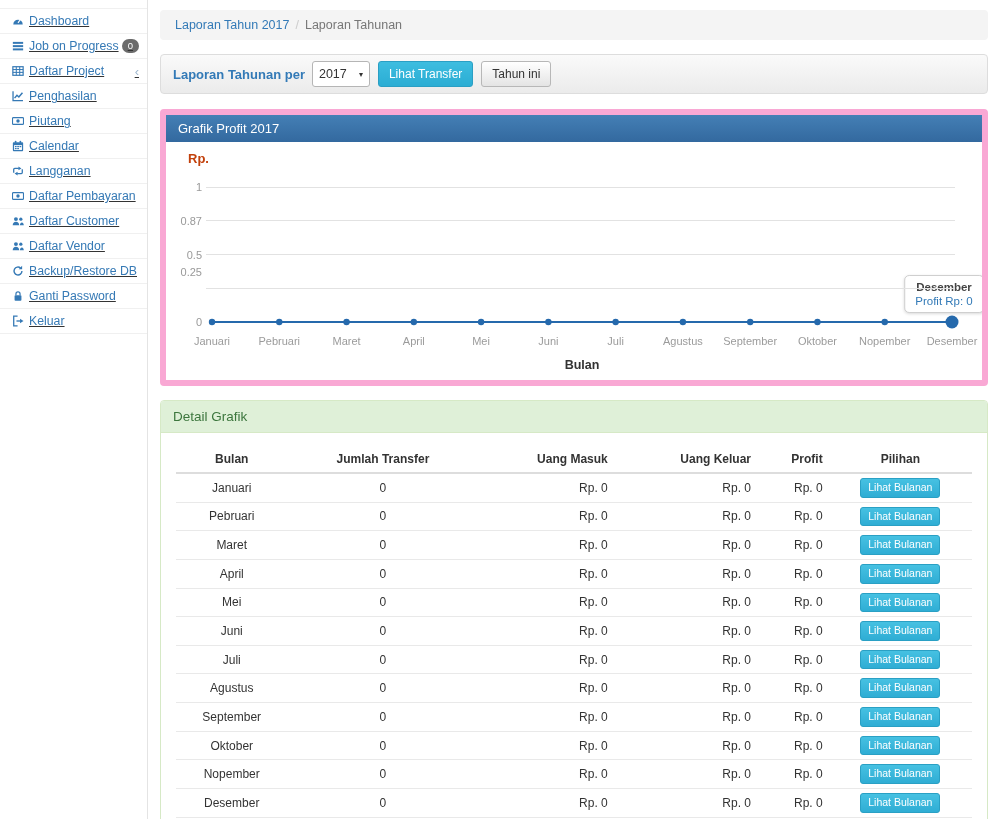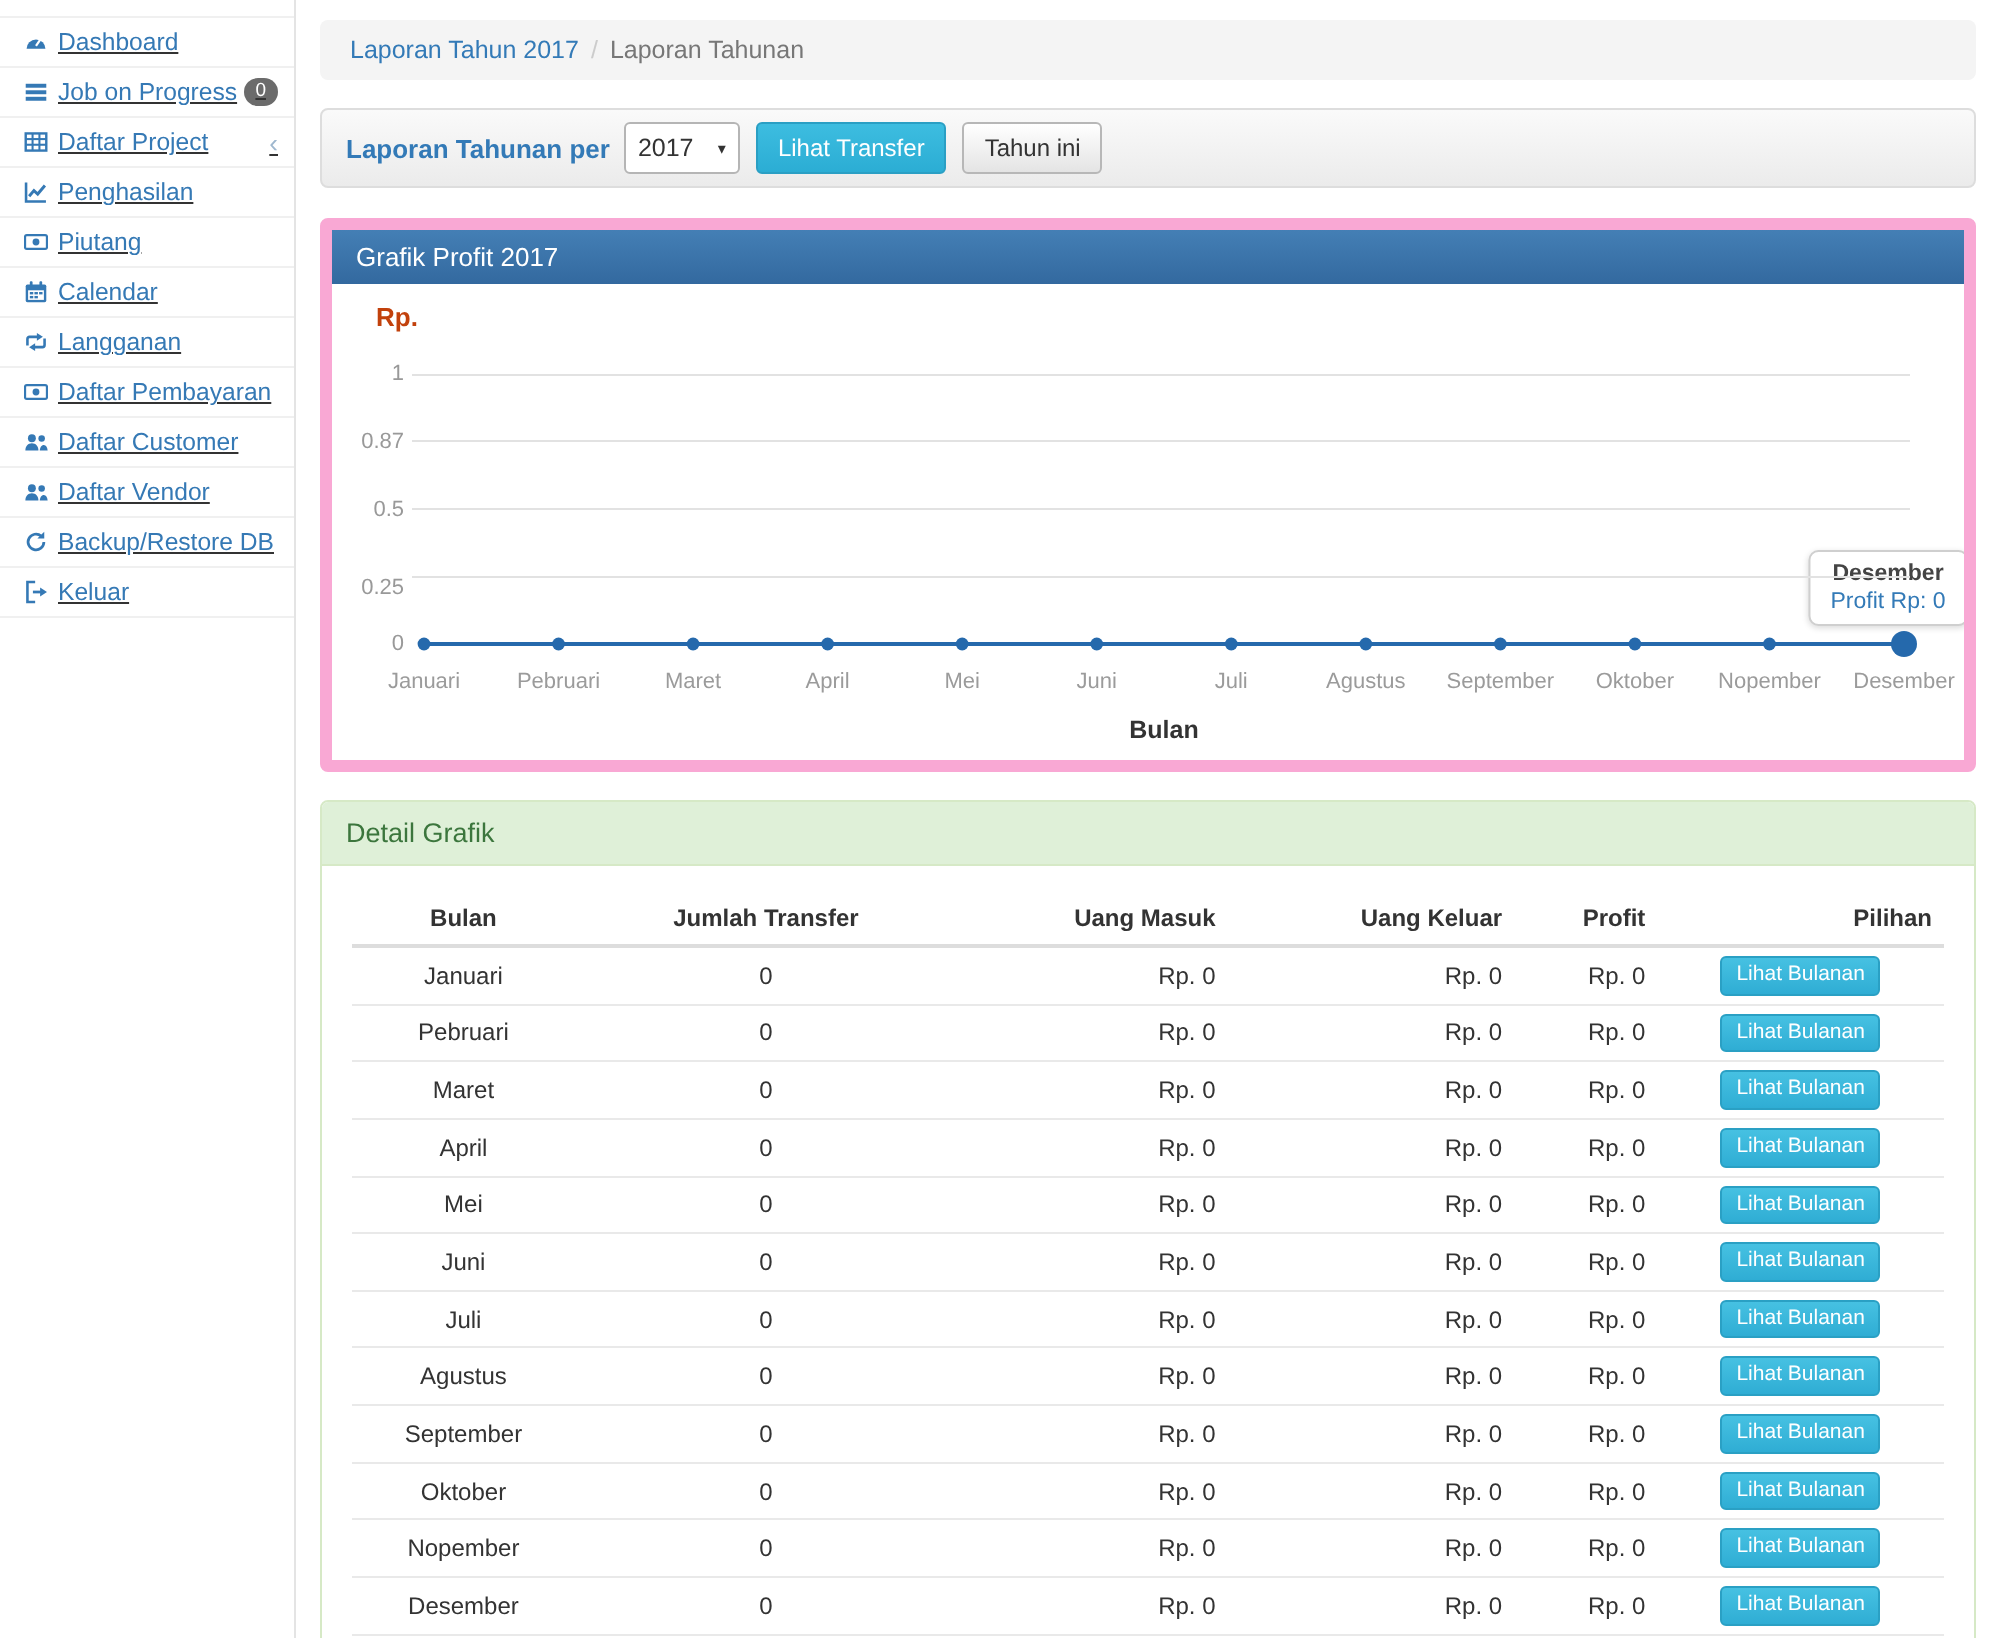--- a/index.html
+++ b/index.html
@@ -195,20 +195,29 @@
             <span class="nav-icon">
               <svg viewBox="0 0 14 14">
                 <path d="M11.6 7A4.6 4.6 0 1 1 10 3.5" fill="none" stroke="currentColor" stroke-width="1.6"></path>
                 <polygon points="13,1.4 13,5.4 9,5.4" fill="currentColor" transform="translate(-1.2,-0.4)"></polygon>
               </svg>
             </span>
             <span class="nav-label">Backup/Restore DB</span>
           </li>
           <li>
             <span class="nav-icon">
+              <svg viewBox="0 0 14 14" fill="currentColor">
+                <rect x="3" y="6" width="8" height="6.4" rx="1"></rect>
+                <path d="M4.6 6V4.6a2.4 2.4 0 0 1 4.8 0V6" fill="none" stroke="currentColor" stroke-width="1.4"></path>
+              </svg>
+            </span>
+            <span class="nav-label">Ganti Password</span>
+          </li>
+          <li>
+            <span class="nav-icon">
               <svg viewBox="0 0 14 14">
                 <path d="M6.5 1.2H2v11.6h4.5" fill="none" stroke="currentColor" stroke-width="1.5"></path>
                 <line x1="5.2" y1="7" x2="10.5" y2="7" stroke="currentColor" stroke-width="1.6"></line>
                 <polygon points="13.4,7 9.4,4.4 9.4,9.6" fill="currentColor"></polygon>
               </svg>
             </span>
             <span class="nav-label">Keluar</span>
           </li>
         </ul>
     </aside>
@@ -233,21 +242,21 @@
         <div class="chart-heading">Grafik Profit 2017</div>
         <div class="chart-body">
           <div class="y-axis-title">Rp.</div>
           <div class="chart-tooltip" style="left: 778px; top: 133px;">
             <div class="tooltip-title">Desember</div>
             <div class="tooltip-value">Profit Rp: 0</div>
           </div>
           <div class="x-axis-title" style="left: 376px; top: 216px;">Bulan</div>
         <div class="tick-label" style="top: 174px;">0</div>
             <div class="gridline" style="left: 40px; top: 145.75px; width: 749px;"></div>
-            <div class="tick-label" style="top: 146px;">0.25</div>
+            <div class="tick-label" style="top: 124px;">0.25</div>
             <div class="gridline" style="left: 40px; top: 112px; width: 749px;"></div>
             <div class="tick-label" style="top: 106.5px;">0.5</div>
             <div class="gridline" style="left: 40px; top: 78.25px; width: 749px;"></div>
             <div class="tick-label" style="top: 72.75px;">0.87</div>
             <div class="gridline" style="left: 40px; top: 44.5px; width: 749px;"></div>
             <div class="tick-label" style="top: 39px;">1</div>
             <svg width="826" height="238" class="chart-svg">
               <polyline points="46,180 113.27272727272727,180 180.54545454545453,180 247.8181818181818,180 315.09090909090907,180 382.3636363636364,180 449.6363636363636,180 516.909090909091,180 584.1818181818181,180 651.4545454545455,180 718.7272727272727,180 786,180" fill="none" stroke="#2569ac" stroke-width="2"></polyline>
               <circle cx="46" cy="180" r="3.2" fill="#2569ac"></circle>
               <circle cx="113.27272727272727" cy="180" r="3.2" fill="#2569ac"></circle>
@@ -281,21 +290,21 @@
         <div class="detail-heading">Detail Grafik</div>
         <div class="detail-body">
           <table class="report">
             <thead>
                 <tr>
                   <th class="al-c" style="width: 14%;">Bulan</th>
                   <th class="al-c" style="width: 24%;">Jumlah Transfer</th>
                   <th class="al-r" style="width: 17%;">Uang Masuk</th>
                   <th class="al-r" style="width: 18%;">Uang Keluar</th>
                   <th class="al-r" style="width: 9%;">Profit</th>
-                  <th class="al-c" style="width: 18%; text-align: right;">Pilihan</th>
+                  <th class="al-c" style="width: 18%;">Pilihan</th>
                 </tr>
               </thead>
             <tbody>
                 <tr>
                   <td class="al-c">Januari</td>
                   <td class="al-c">0</td>
                   <td class="al-r">Rp. 0</td>
                   <td class="al-r">Rp. 0</td>
                   <td class="al-r">Rp. 0</td>
                   <td class="al-c"><span class="btn-xs">Lihat Bulanan</span></td>

